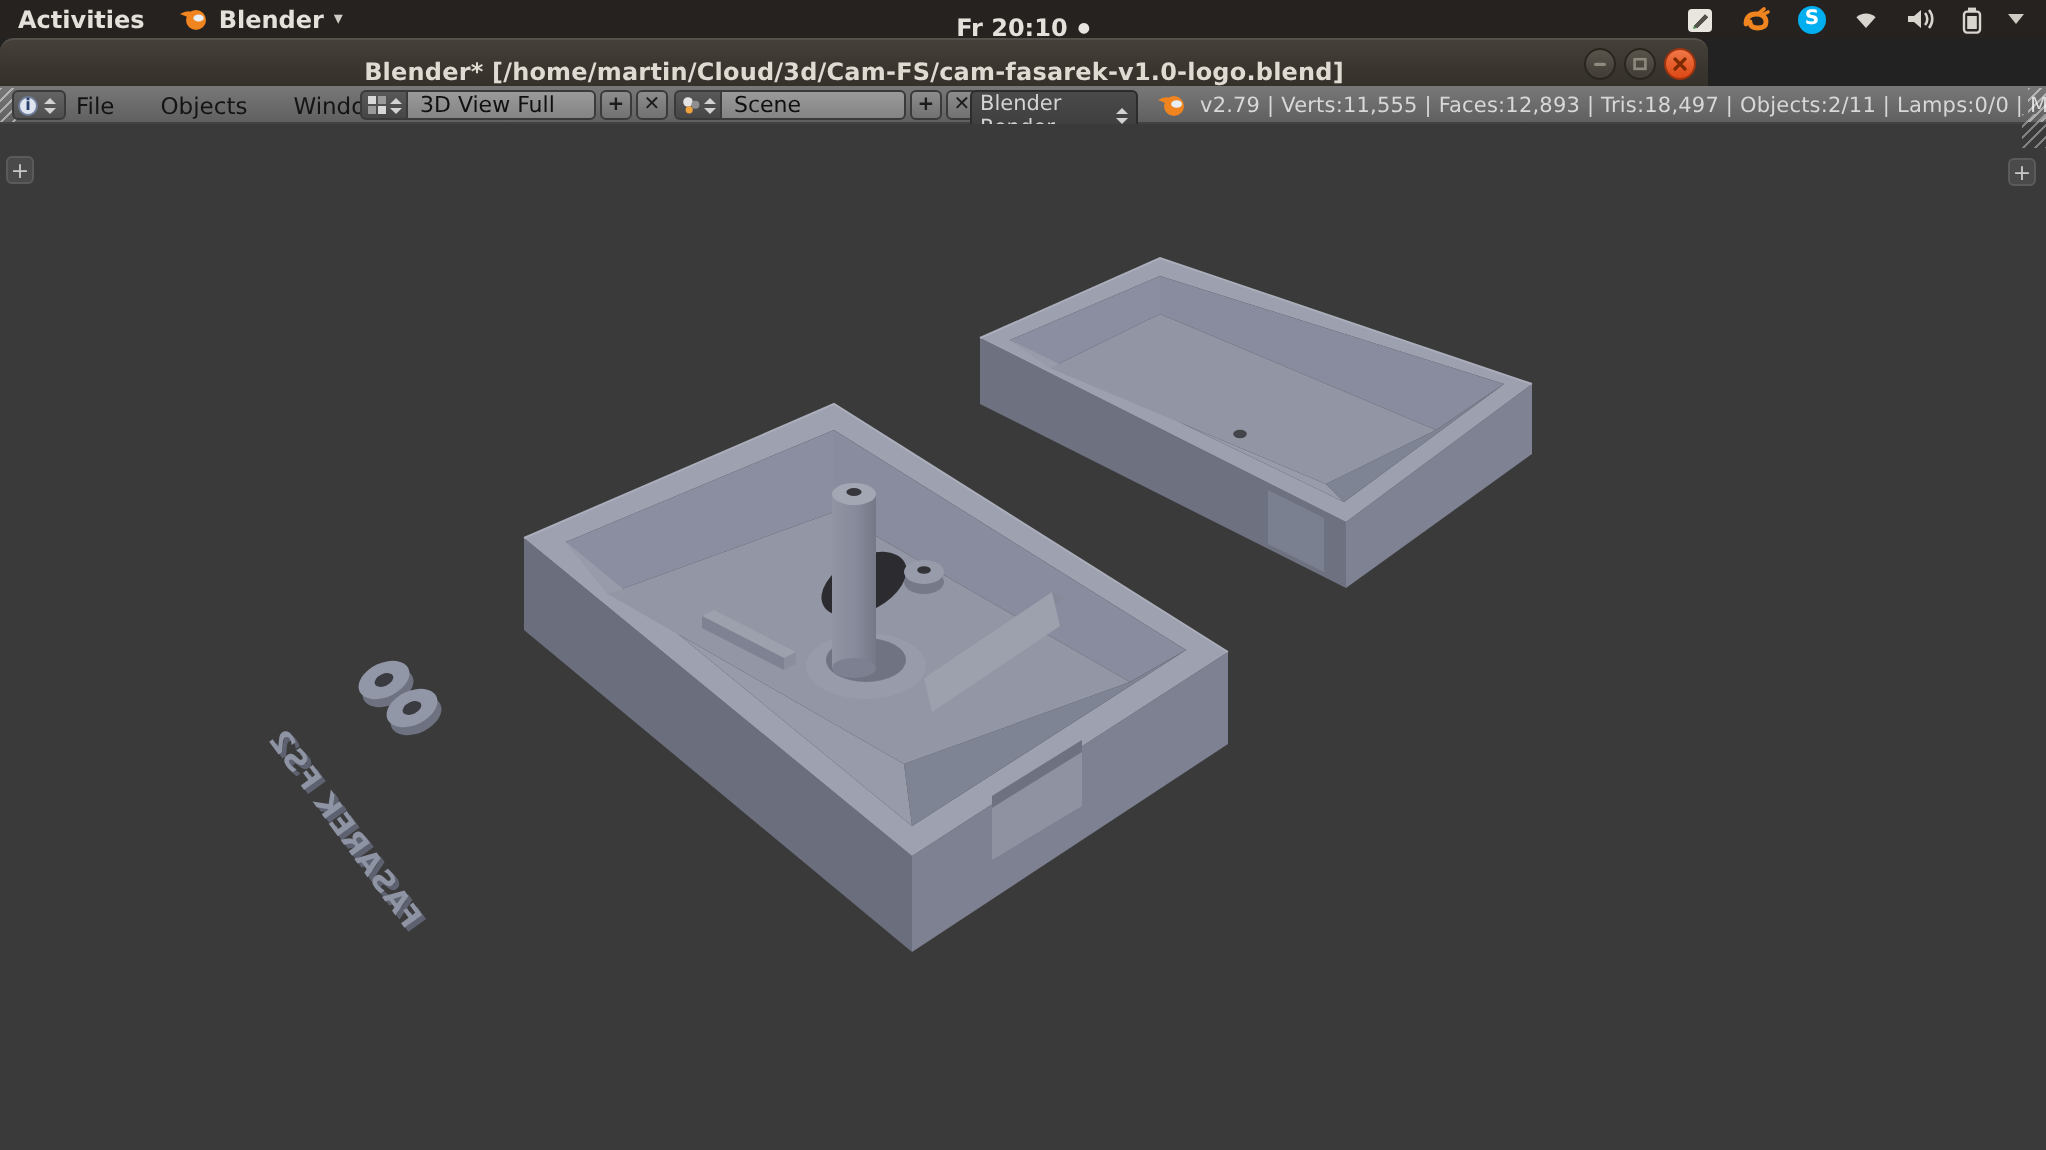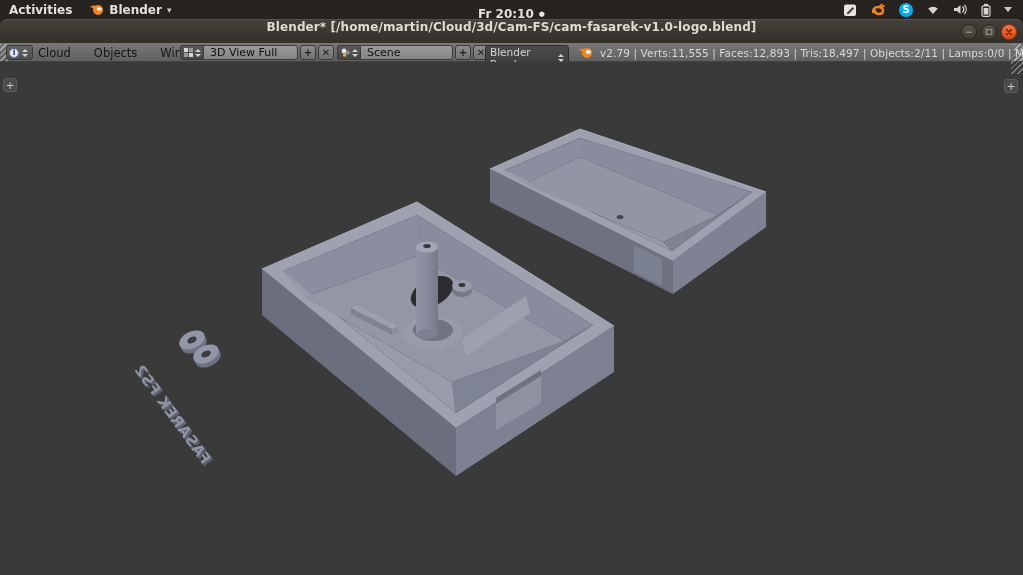--- a/index.html
+++ b/index.html
@@ -23,24 +23,24 @@
     display:flex; align-items:center; justify-content:center; gap:5px; z-index:1;}
   .tb-dot{ font-size:7px; color:#e8e5e0; }
   .tb-tray{ position:absolute; right:10px; top:0; height:19px; display:flex;
     align-items:center; gap:13px; z-index:2;}
   .tray-ic{ display:flex; align-items:center; justify-content:center; }
   .skype-badge{ width:14px; height:14px; border-radius:50%; background:#00aff0;
     color:#fff; font-size:10px; font-weight:bold; display:flex; align-items:center;
     justify-content:center; line-height:1; }
   
   .title-bar{
-    position:absolute; left:0; top:19px; width:1023px; height:24px;
+    position:absolute; left:0; top:19px; width:854px; height:24px;
     background:linear-gradient(#45403a 0%, #3a362f 60%, #34302a 100%);
     border-radius:7px 7px 0 0; border-top:1px solid #55504a;
-    display:flex; align-items:flex-start; justify-content:center;
+    display:flex; align-items:flex-end; justify-content:center;
   }
   .tb-title{ color:#dfdbd2; font-size:12px; font-weight:bold; letter-spacing:0.1px; }
   .win-buttons{ position:absolute; right:6px; top:4px; display:flex; gap:4px; }
   .win-btn{ width:16px; height:16px; border-radius:50%; display:flex;
     align-items:center; justify-content:center; border:1px solid #29251f;
     background:linear-gradient(#58534b,#403c35); cursor:default;}
   .win-btn.close{ background:linear-gradient(#f07746,#dd4814); border-color:#9c3310; }
   
   .info-header{
     position:absolute; left:0; top:43px; width:1023px; height:19px;
@@ -188,21 +188,21 @@
 
     <div class="ed-type-btn">
       <span class="info-circle">i</span>
       <span class="stepper">
           <i class="up"></i>
           <i class="dn"></i>
         </span>
     </div>
 
     <div class="menu-row">
-      <span class="menu-item">Cloud</span>
+      <span class="menu-item">File</span>
       <span class="menu-item">Objects</span>
       <span class="menu-item">Window</span>
       <span class="menu-item">Help</span>
     </div>
 
     <div class="id-block layout-block">
       <span class="browse-btn">
         <svg width="9" height="9">
           <rect x="0" y="0" width="4" height="4" fill="#d8d8d8"></rect>
             <rect x="5" y="0" width="4" height="4" fill="#9a9a9a"></rect>

